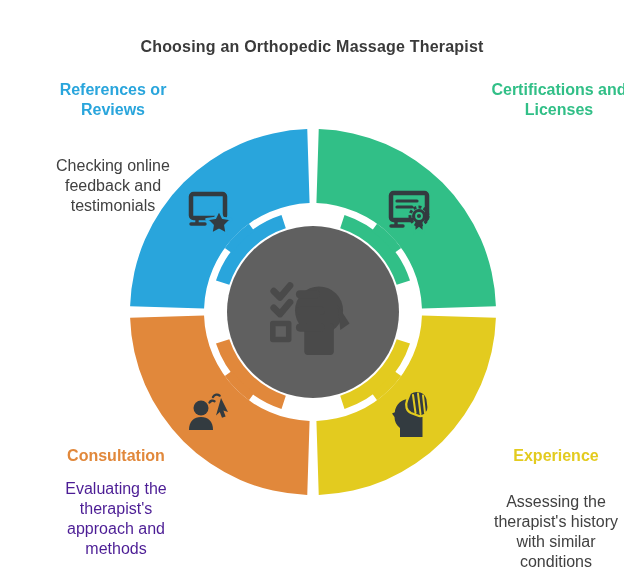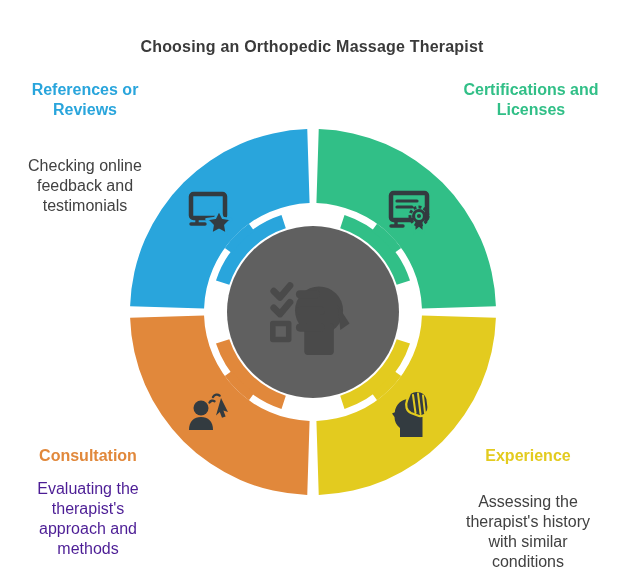--- a/index.html
+++ b/index.html
@@ -5,21 +5,21 @@
   html,body{margin:0;padding:0;}
   body{
     width:624px;height:583px;position:relative;background:#ffffff;
     font-family:"Liberation Sans", sans-serif;overflow:hidden;
   }
   .title{
     position:absolute;top:38px;left:0;width:624px;text-align:center;
     font-size:16px;font-weight:bold;color:#3a3a3a;letter-spacing:.2px;
   }
   .donut-svg{position:absolute;left:0;top:0;}
-  .label-block{position:absolute;text-align:center;}
+  .label-block{position:absolute;text-align:center;padding-left:28px;}
   .label-block .heading{font-size:16px;font-weight:bold;line-height:20px;margin:0 auto;}
   .label-block .body{font-size:16px;line-height:20px;color:#414141;margin:2px auto 0;}
   .block-tl{left:0;top:80px;width:170px;}
   .block-tl .heading{max-width:132px;}
   .block-tl .body{max-width:142px;}
   .block-tr{left:438px;top:80px;width:186px;}
   .block-tr .heading{max-width:158px;}
   .block-tr .body{max-width:126px;}
   .block-bl{left:0;top:446px;width:176px;}
   .block-bl .body{max-width:122px;margin-top:13px;}

